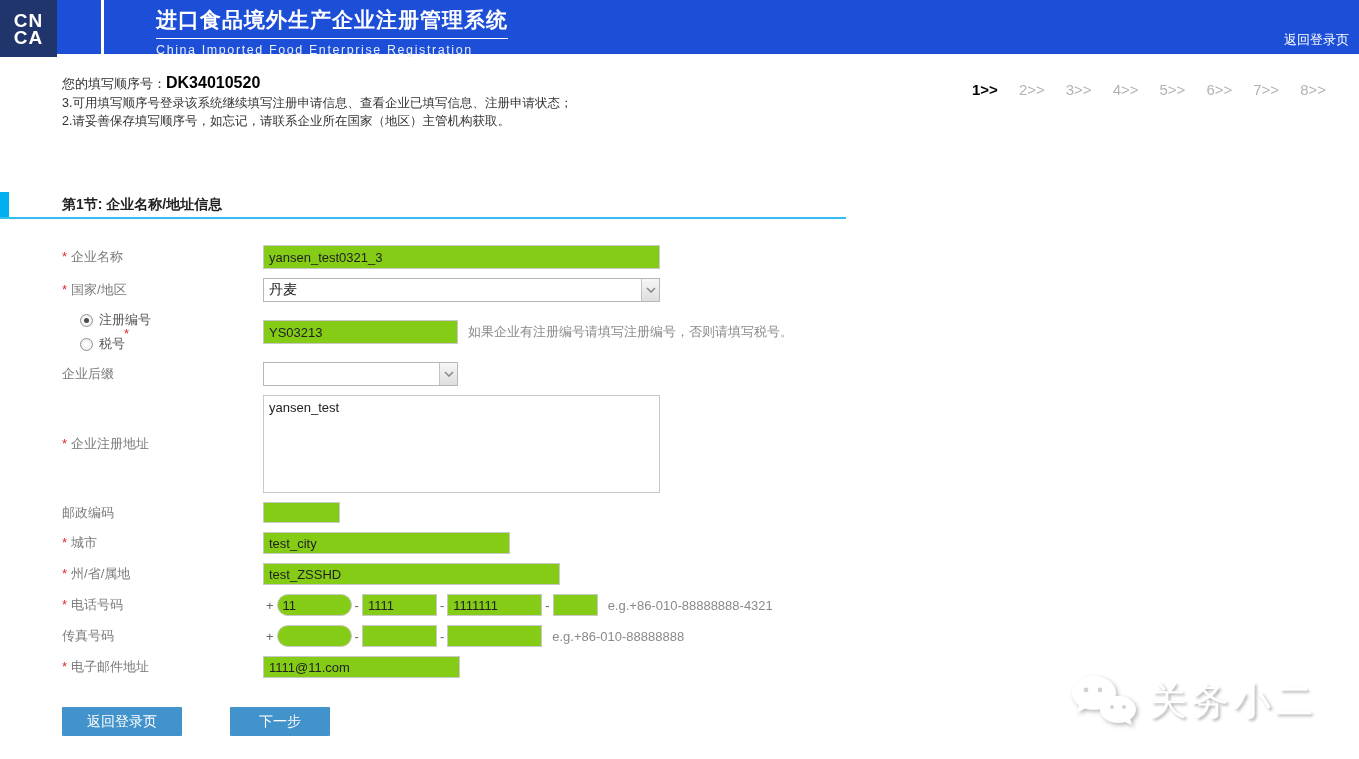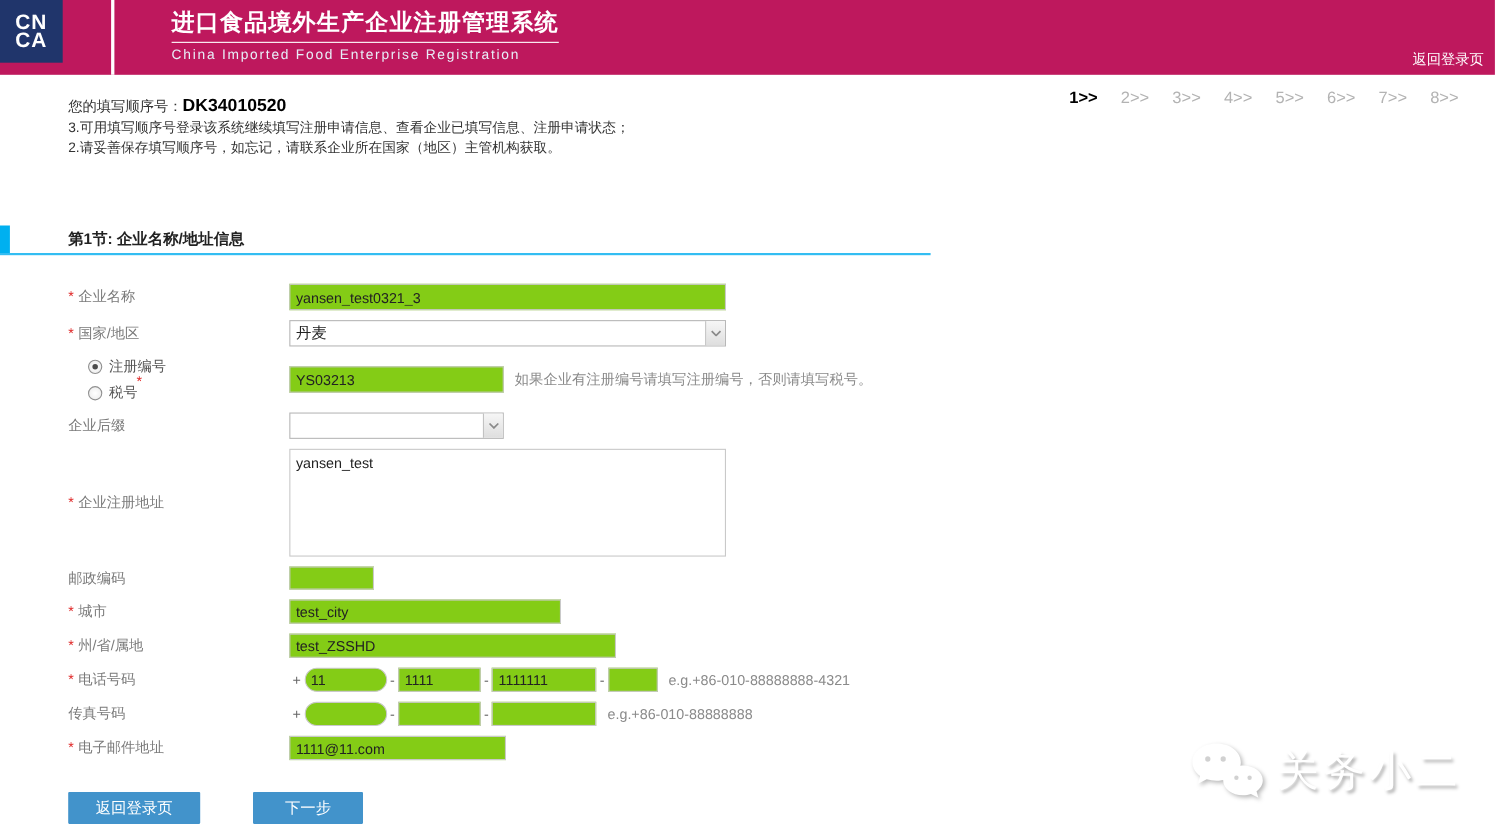--- a/index.html
+++ b/index.html
@@ -1,21 +1,21 @@
 <!DOCTYPE html>
 <html><head>
 <meta charset="utf-8">
 <style>
   * { margin:0; padding:0; box-sizing:border-box; }
   html,body { width:1359px; height:759px; background:#fff; overflow:hidden;
     font-family:"Liberation Sans","DejaVu Sans",sans-serif; }
   .page { position:relative; width:1359px; height:759px; }
 
   
-  .header { position:relative; height:68px; background:#be185d; display:flex; align-items:stretch;gap:44px; }
+  .header { position:relative; height:54px; background:#1d4ed8; display:flex; align-items:stretch;gap:44px; }
   .logo-box { width:57px; height:57px; background:#20356b; display:flex; flex-direction:column;
     align-items:center; justify-content:center; color:#fff; font-weight:900; font-size:19px;
     line-height:17px; letter-spacing:1px; }
   .header-divider { width:3px; background:#fff; }
   .title-block { padding:6px 0 0 8px; display:flex; flex-direction:column; }
   .title-zh { color:#fff; font-size:21px; font-weight:bold; letter-spacing:1px; padding-bottom:4px;
     border-bottom:1px solid #ffffff; }
   .title-en { color:#e8eef8; font-size:12.5px; letter-spacing:1.6px; padding-top:4px; }
   .back-link-top { position:absolute; right:10px; bottom:5px; color:#ffffff; font-size:13px;
     cursor:pointer; text-decoration:none; }
@@ -75,21 +75,21 @@
   .tel-1 { width:75px; height:22px;border-radius:11px; } .tel-2 { width:75px; height:22px; }
   .tel-3 { width:95px; height:22px; } .tel-4 { width:45px; height:22px; }
 
   
   .btn-row { padding:20px 0 0 62px; display:flex; }
   .btn { border:none; color:#fff; background:#4293cb; font-size:14px; height:29px; cursor:pointer;
     font-family:"Liberation Sans","DejaVu Sans",sans-serif; border-radius:1px; }
   .btn-back { width:120px; } .btn-next { width:100px; margin-left:48px; }
 
   
-  .watermark { position:absolute; right:30px; top:672px; display:flex; align-items:center; gap:10px;justify-content:space-between; }
+  .watermark { position:absolute; right:42px; top:672px; display:flex; align-items:center; gap:10px;justify-content:space-between; }
   .wm-icon { filter:drop-shadow(2px 2px 2px rgba(0,0,0,0.28)); }
   .wm-text { font-size:38px; color:#fff; letter-spacing:4px;
     text-shadow:2px 2px 3px rgba(0,0,0,0.30); font-weight:400; }
 </style>
 </head>
 <body>
 
 <div class="page">
 
   <div class="header">

